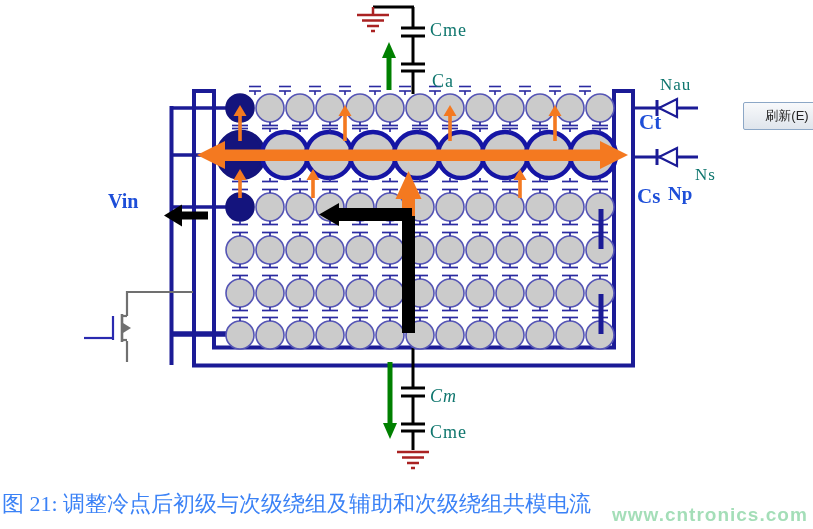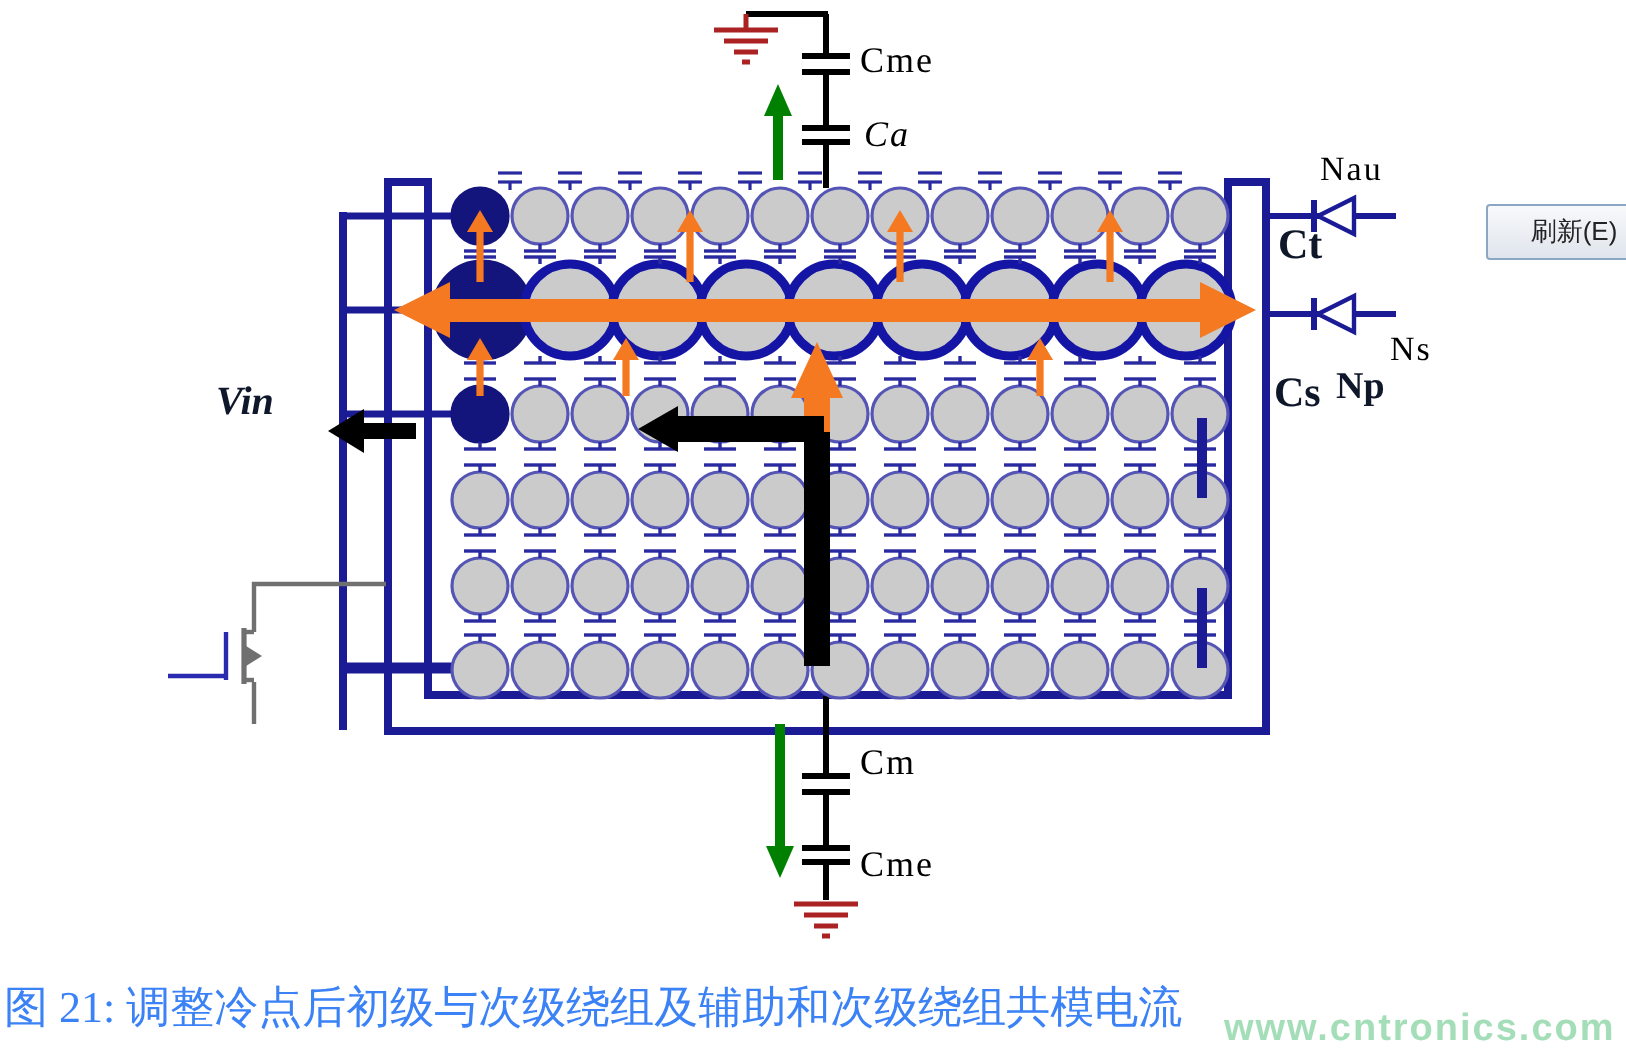--- a/index.html
+++ b/index.html
@@ -1,21 +1,21 @@
 <!DOCTYPE html>
 <html><head>
 <meta charset="utf-8">
 <style>
   html,body{margin:0;padding:0;background:#fff;}
   #stage{position:relative;width:813px;height:529px;background:#ffffff;overflow:hidden;
          font-family:"Liberation Serif","DejaVu Serif",serif;}
   #diagram-svg{position:absolute;left:0;top:0;}
   .lbl{position:absolute;white-space:nowrap;line-height:1;}
-  .lbl-navy{color:#000000;font-size:18px;letter-spacing:1px;}
-  .lbl-red{color:#0f172a;font-weight:bold;font-size:21px;}
+  .lbl-navy{color:#0f766e;font-size:18px;letter-spacing:1px;}
+  .lbl-red{color:#1d4ed8;font-weight:bold;font-size:21px;}
   #caption{position:absolute;left:2px;top:489px;width:811px;color:#3b82f6;
            font-size:22px;white-space:nowrap;letter-spacing:0px;}
   #watermark{position:absolute;left:612px;top:504px;color:rgba(90,195,125,0.55);
              font-family:"Liberation Sans","DejaVu Sans",sans-serif;
              font-weight:bold;font-size:19px;letter-spacing:1px;text-align:center;}
   #refresh-btn{position:absolute;left:743px;top:102px;width:86px;height:26px;
                border:1px solid #8ca7c6;border-radius:2px;
                background:linear-gradient(#f8f9fb,#dfe5ec);
                font-family:"Liberation Sans","DejaVu Sans",sans-serif;
                font-size:13px;color:#222;text-align:center;line-height:25px;}
@@ -496,27 +496,27 @@
         <line x1="390" y1="362" x2="390" y2="424" stroke="#008000" stroke-width="5"></line>
         <polygon points="390,439 383,423 397,423" fill="#008000"></polygon>
       </g>
     <g id="g-vin">
         <rect x="180" y="211.5" width="28" height="8" fill="#000000"></rect>
         <polygon points="164,215.5 182,204.5 182,226.5" fill="#000000"></polygon>
       </g>
   </svg>
 
   <div class="lbl lbl-navy" style="left:430px;top:21px;">Cme</div>
-  <div class="lbl lbl-navy" style="left:432px;top:58px;font-style:italic;">Ca</div>
+  <div class="lbl lbl-navy" style="left:432px;top:72px;">Ca</div>
   <div class="lbl lbl-navy" style="left:660px;top:76px;font-size:17px;">Nau</div>
   <div class="lbl lbl-red" style="left:639px;top:112px;">Ct</div>
   <div class="lbl lbl-navy" style="left:695px;top:166px;font-size:17px;">Ns</div>
   <div class="lbl lbl-red" style="left:637px;top:186px;">Cs</div>
   <div class="lbl lbl-red" style="left:668px;top:184px;font-size:19px;">Np</div>
-  <div class="lbl lbl-red" style="left:108px;top:191px;font-size:20px;font-style:italic;">Vin</div>
-  <div class="lbl lbl-navy" style="left:430px;top:372px;">Cm</div>
+  <div class="lbl lbl-red" style="left:108px;top:191px;font-size:20px;">Vin</div>
+  <div class="lbl lbl-navy" style="left:430px;top:387px;font-style:italic;">Cm</div>
   <div class="lbl lbl-navy" style="left:430px;top:423px;">Cme</div>
 
   <div id="caption">图 21: 调整冷点后初级与次级绕组及辅助和次级绕组共模电流</div>
   <div id="watermark">www.cntronics.com</div>
 
   <div id="refresh-btn">刷新(E)</div>
 </div>
 
 </body></html>

